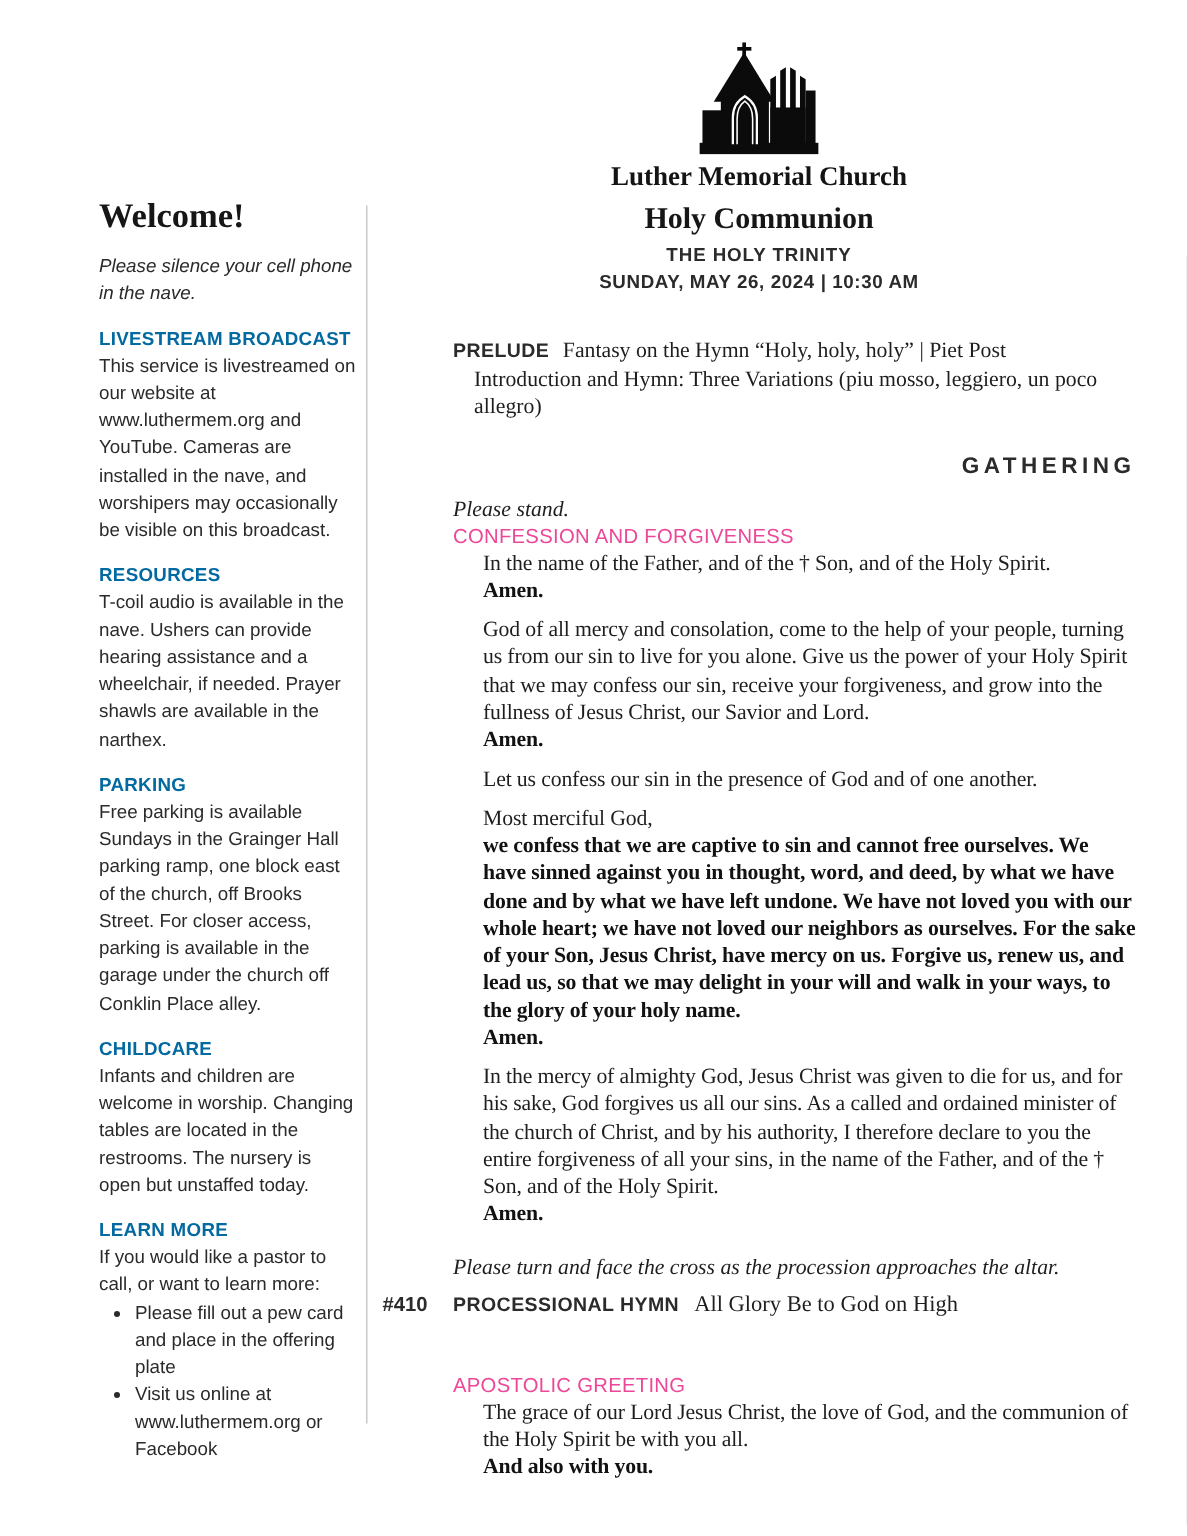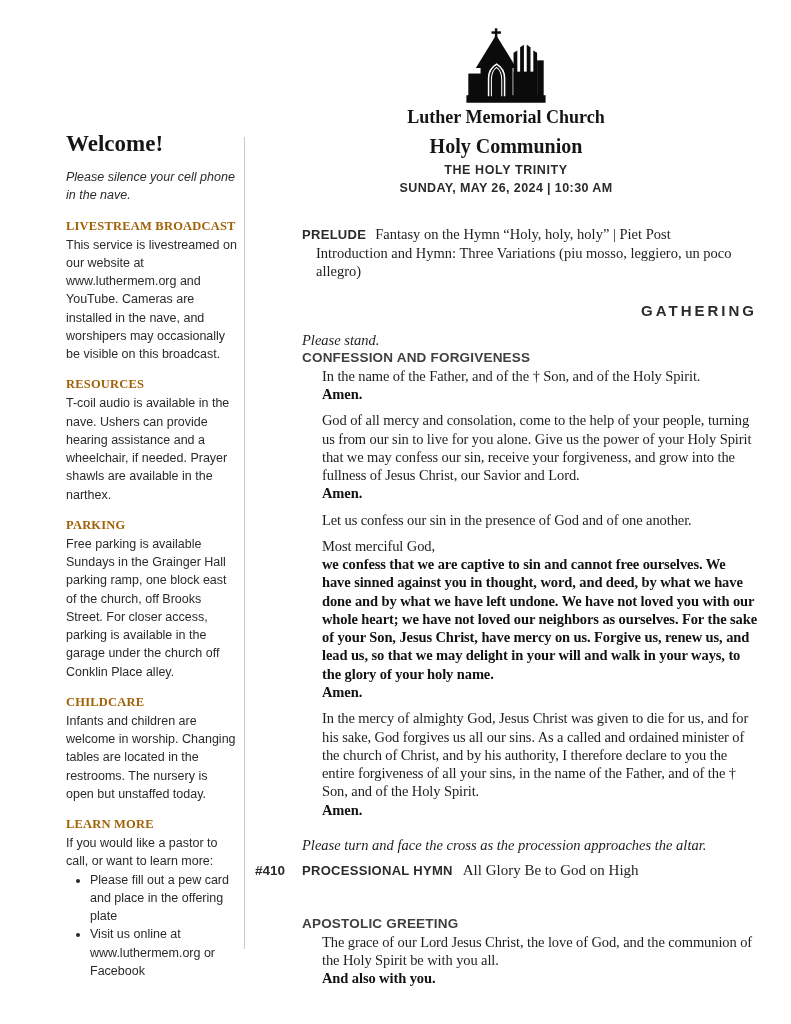--- a/index.html
+++ b/index.html
@@ -25,21 +25,21 @@
     font-family: "Liberation Serif","DejaVu Serif",serif;
     font-size: 23px; font-weight: 700; color: #161616;
     margin: 0 0 11px 0;
   }
   .silence {
     font-style: italic; font-size: 12.5px; line-height: 1.46;
     margin: 0 0 6px 0;
   }
   .sb-section h3 {
     font-size: 12.5px; font-weight: 700; letter-spacing: .2px;
-    color: #a16207; margin: 14px 0 2px 0; font-family: Liberation Serif, serif;
+    color: #0369a1; margin: 14px 0 2px 0;
   }
   .sb-section p { font-size: 12.5px; line-height: 1.46; margin: 0; }
   .sb-section ul { margin: 0; padding-left: 24px; }
   .sb-section li { font-size: 12.5px; line-height: 1.46; }
 
   
   .divider {
     position: absolute; left: 244px; top: 137px;
     width: 1px; height: 812px; background: #c9c9c9;
   }
@@ -83,22 +83,22 @@
     font-family: "Liberation Sans","DejaVu Sans",sans-serif;
     font-size: 15px; font-weight: 700; letter-spacing: 3px;
     text-align: right; color: #2b2b2b; margin: 21px 0 13px 0;
   }
   .rubric {
     font-family: "Liberation Serif","DejaVu Serif",serif;
     font-style: italic; font-size: 14.5px; margin: 0 0 1px 47px;
   }
   .lheading {
     font-family: "Liberation Sans","DejaVu Sans",sans-serif;
-    font-size: 13.5px; font-weight: 700; letter-spacing: .2px;
-    color: #404040; margin: 0 0 2px 47px;
+    font-size: 13.5px; font-weight: 400; letter-spacing: .2px;
+    color: #ec4899; margin: 0 0 2px 47px;
   }
   .liturgy { margin-left: 67px; margin-right: 0; }
   .liturgy p {
     font-family: "Liberation Serif","DejaVu Serif",serif;
     font-size: 14.5px; line-height: 1.26; letter-spacing: -0.1px; margin: 0;
   }
   .pgroup { margin-bottom: 8px; }
   .response, .boldpara { font-weight: 700; color: #121212; }
 
   .rubric-procession { margin-top: 18px; }

